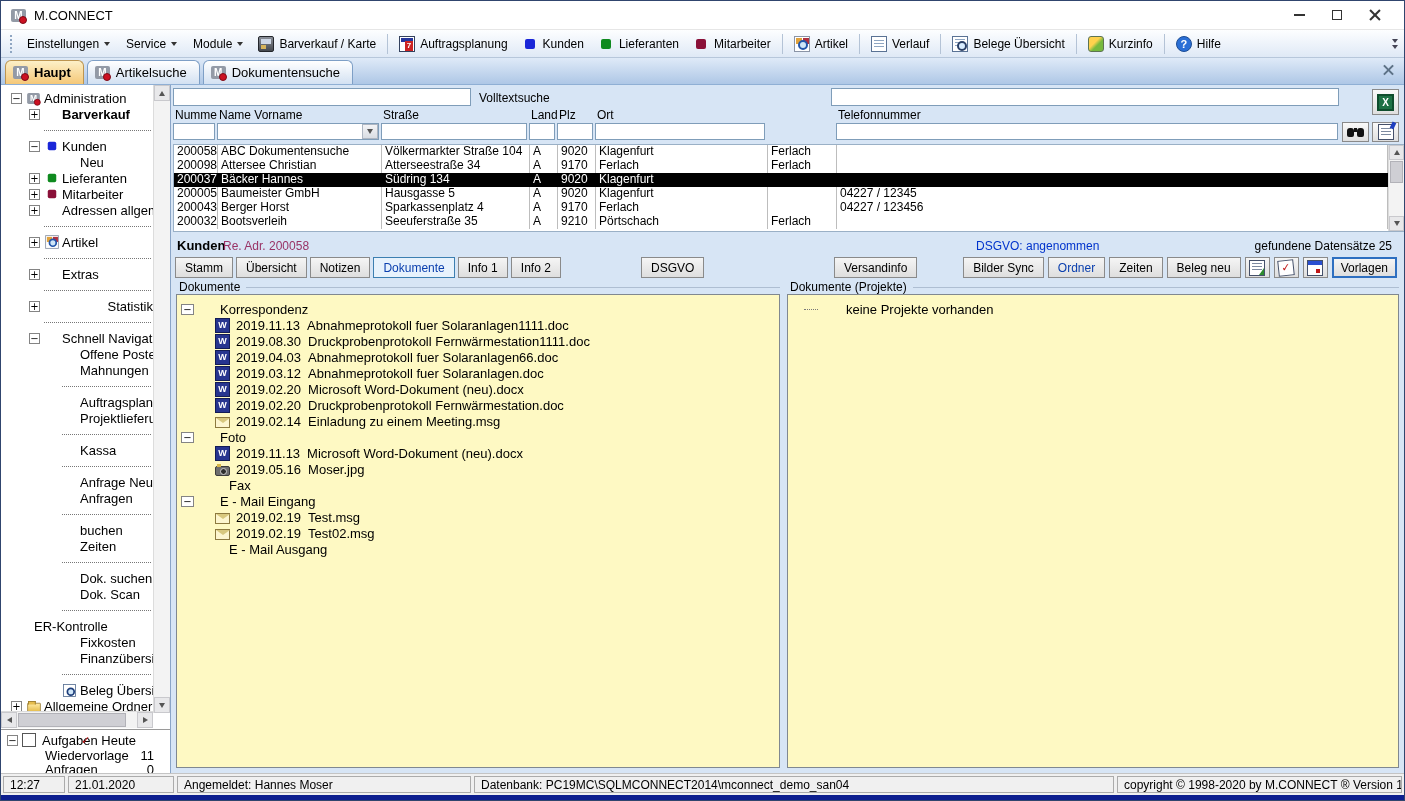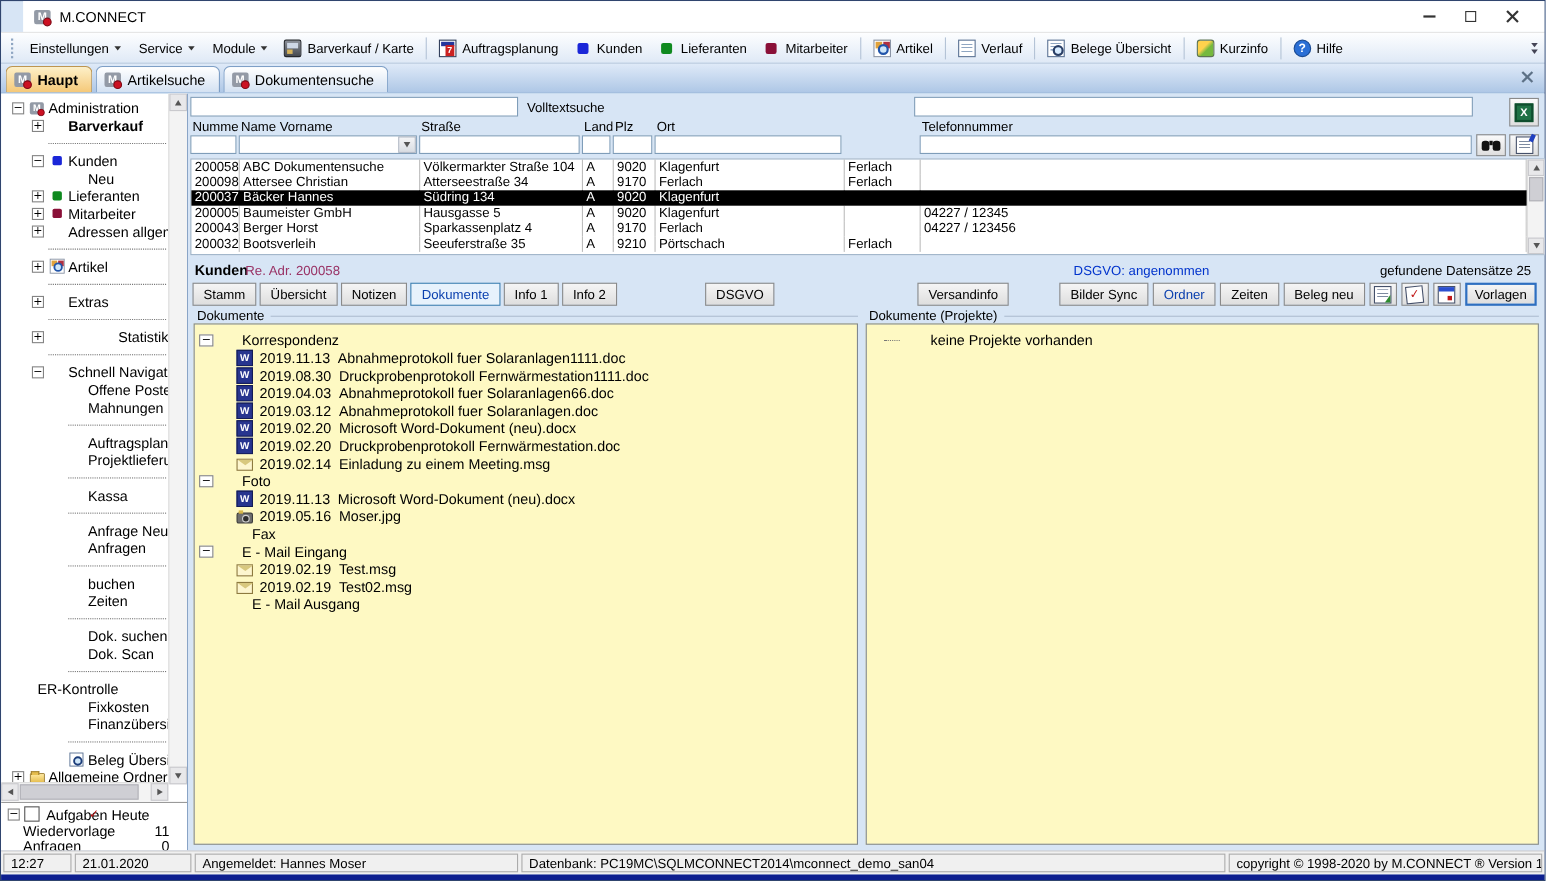--- a/index.html
+++ b/index.html
@@ -1,21 +1,21 @@
 <!DOCTYPE html>
 <html><head>
 <meta charset="utf-8">
 <style>
   * { box-sizing:border-box; margin:0; padding:0; }
   html,body { width:1405px; height:801px; }
   body { font-family:"Liberation Sans", sans-serif; font-size:12px; color:#000; background:#fff; overflow:hidden; }
   #win { position:absolute; inset:0; display:flex; flex-direction:column; border:1px solid #30456e; background:#d7e5f5; }
 
   
-  .titlebar { height:28px; background:#ffffff; display:flex; align-items:center; padding:0 10px; flex:none;margin-left:20px; }
+  .titlebar { height:28px; background:#ffffff; display:flex; align-items:center; padding:0 10px; flex:none; }
   .title-text { margin-left:8px; font-size:13px; }
   .win-controls { margin-left:auto; display:flex; }
   .wc { width:38px; height:26px; display:flex; align-items:center; justify-content:center; }
   .glyph-min { width:11px; height:2px; background:#333; }
   .glyph-max { width:10px; height:10px; border:1px solid #333; }
   .glyph-close { position:relative; width:12px; height:12px; }
   .glyph-close::before,.glyph-close::after { content:''; position:absolute; left:-1px; top:5px; width:14px; height:2px; background:#333; }
   .glyph-close::before { transform:rotate(45deg); } .glyph-close::after { transform:rotate(-45deg); }
 
   
@@ -112,21 +112,21 @@
   .vscroll .sa.up { top:0; } .vscroll .sa.down { bottom:0; }
   .hscroll { position:absolute; left:0; bottom:45px; right:17px; height:17px; background:#f3f3f3; border-top:1px solid #dcdcdc; }
   .hscroll .sa { position:absolute; top:0; bottom:0; width:16px; display:flex; align-items:center; justify-content:center; background:#e8e8ea; border:1px solid #c9c9cd; }
   .hscroll .sa.left { left:0; } .hscroll .sa.right { right:0; }
   .hthumb { position:absolute; left:17px; top:1px; bottom:1px; width:108px; background:#cfcfd4; border:1px solid #b2b2b8; }
   .tri-up { width:0; height:0; border-left:3px solid transparent; border-right:3px solid transparent; border-bottom:5px solid #555; }
   .tri-down2 { width:0; height:0; border-left:3px solid transparent; border-right:3px solid transparent; border-top:5px solid #555; }
   .tri-left { width:0; height:0; border-top:3px solid transparent; border-bottom:3px solid transparent; border-right:5px solid #555; }
   .tri-right { width:0; height:0; border-top:3px solid transparent; border-bottom:3px solid transparent; border-left:5px solid #555; }
   .tasks { position:absolute; left:0; right:0; bottom:0; height:44px; background:#fff; border-top:1px solid #9a9a9a; padding-top:2px; }
-  .task-row { height:14px; display:flex; align-items:center; font-size:13px; padding-left:20px; }
+  .task-row { height:14px; display:flex; align-items:center; font-size:13px; padding-left:44px; }
   .task-count { margin-left:auto; padding-right:16px; }
   .task-head { height:16px; padding-left:6px; }
   .task-head .tasks-check-icon { margin-right:6px; }
 
   
   .content { flex:1; position:relative; background:#d7e5f5; }
 
   .search-area { position:absolute; left:0; top:0; right:0; height:59px;padding-left:28px; }
   .inp { height:18px; border:1px solid #7f9db9; background:#fff; font:12px "Liberation Sans",sans-serif; padding:1px 3px; }
   .inp.quick { position:absolute; left:2px; top:3px; width:298px; }

